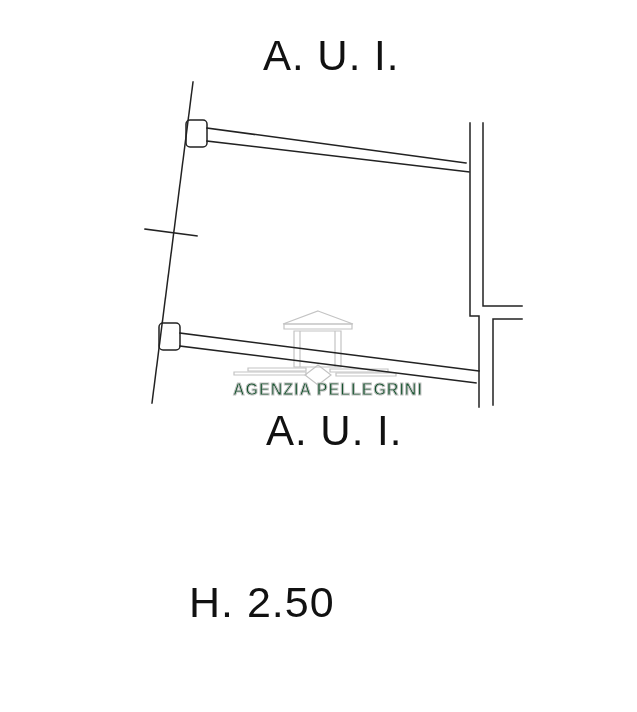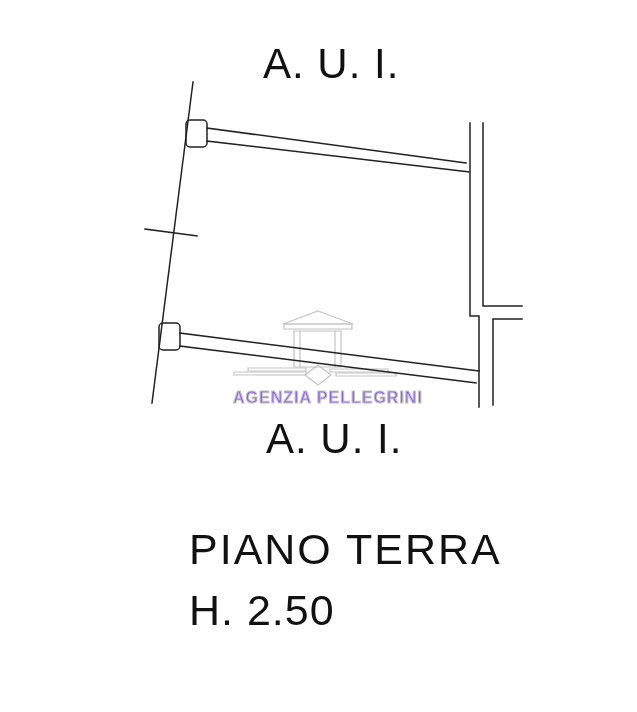--- a/index.html
+++ b/index.html
@@ -10,28 +10,28 @@
   }
   html,body{margin:0;padding:0;background:#888;}
   #page{
     position:relative;
     width:637px;height:712px;
     background:var(--bg);
     overflow:hidden;
     font-family:"Liberation Sans", sans-serif;
     color:var(--text-color);
   }
-  .lbl{position:absolute;white-space:nowrap;line-height:1;margin-top:8px;}
+  .lbl{position:absolute;white-space:nowrap;line-height:1;}
   .area-label{font-size:42px;letter-spacing:1px;}
   .room-label{font-size:30px;letter-spacing:1px;}
   .floor-label{font-size:43px;letter-spacing:2px;}
   .height-label{font-size:43px;letter-spacing:1px;text-align:right;}
   .watermark-text{
     font-size:16px;font-weight:bold;letter-spacing:1px;
-    color:#8b5cf6;
+    color:#14532d;
     -webkit-text-stroke:1px var(--watermark-color);
     text-shadow:0 0 0 var(--watermark-color);
   }
   svg{position:absolute;left:0;top:0;}
   .plan-line{stroke:var(--line-color);stroke-width:1.5;fill:none;stroke-linecap:square;}
   .pillar{stroke:var(--line-color);stroke-width:1.5;fill:#ffffff;}
   .wm{stroke:var(--watermark-color);stroke-width:1.2;fill:none;}
 </style>
 </head>
 <body>
@@ -65,17 +65,16 @@
     </g>
   </svg>
 
   <div class="lbl area-label" style="left:263px;top:35px;">A. U. I.</div>
 
 
   <div class="lbl watermark-text" style="left:233px;top:382px;">AGENZIA PELLEGRINI</div>
 
   <div class="lbl area-label" style="left:266px;top:410px;">A. U. I.</div>
 
-  <div class="lbl floor-label" style="left:189px;top:520px;">PIANO TERRA</div>
 
   <div class="lbl height-label" style="left:189px;top:581px;">H. 2.50</div>
 
 </div>
 
 </body></html>

